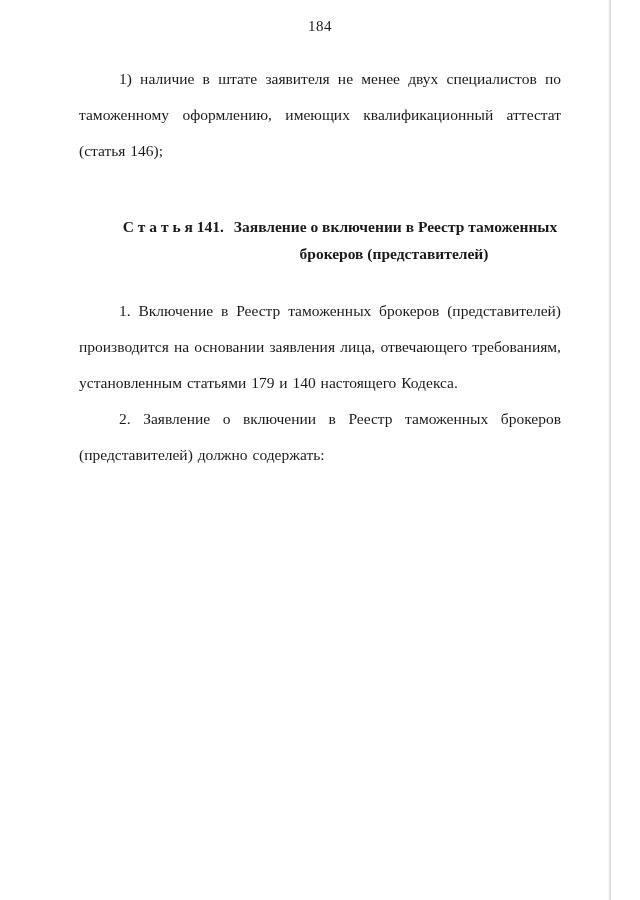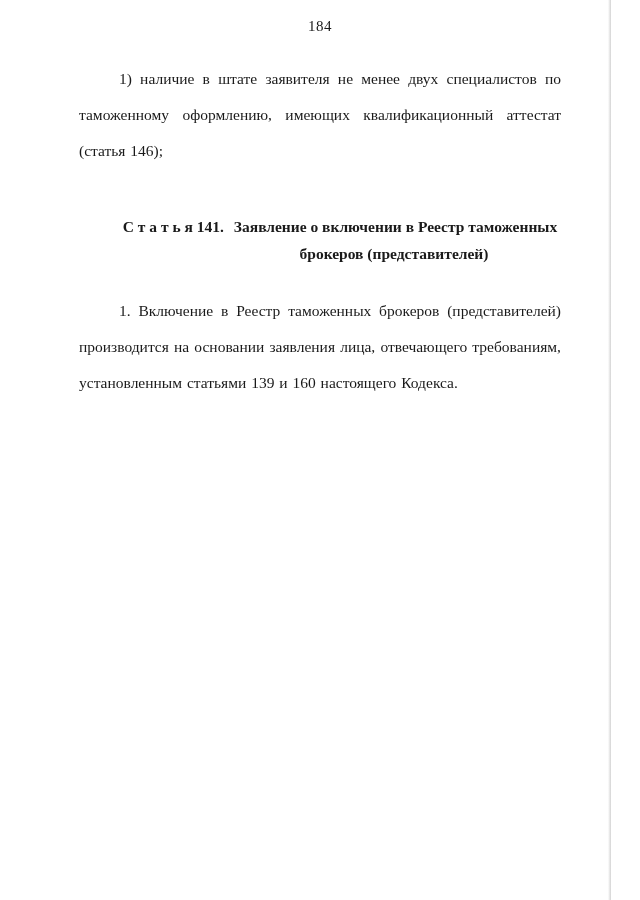--- a/index.html
+++ b/index.html
@@ -76,21 +76,22 @@
 
 
 
     <div class="article-heading">
       <span class="article-label">С т а т ь я  141.</span>
       <span class="article-title">Заявление о включении в Реестр таможенных брокеров (представителей)</span>
     </div>
 
     <div class="section-after-heading">
 
-      <p class="para">1. Включение в Реестр таможенных брокеров (представителей) производится на основании заявления лица, отвечающего требованиям, установленным статьями 139 и 160 настоящего Кодекса.</p>
+      <p class="para">1. Включение в Реестр таможенных брокеров (представителей) производится на основании заявления лица, отвечающего требованиям, установленным статьями 179 и 140 настоящего Кодекса.</p>
 
+      <p class="para">2. Заявление о включении в Реестр таможенных брокеров (представителей) должно содержать:</p>
 
 
     </div>
 
   </div>
 
 </div>
 
 </body></html>

